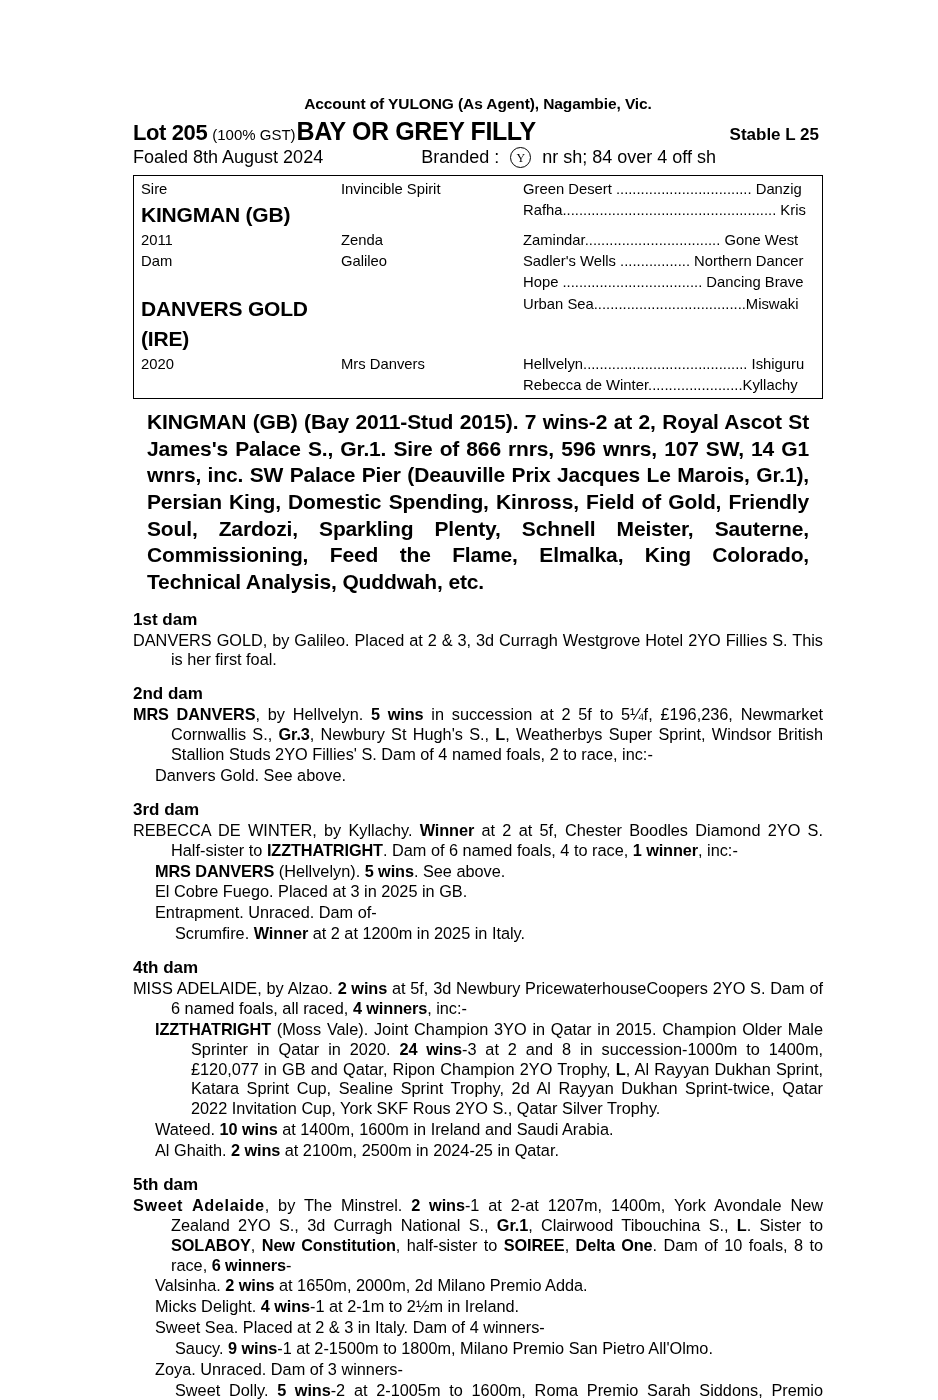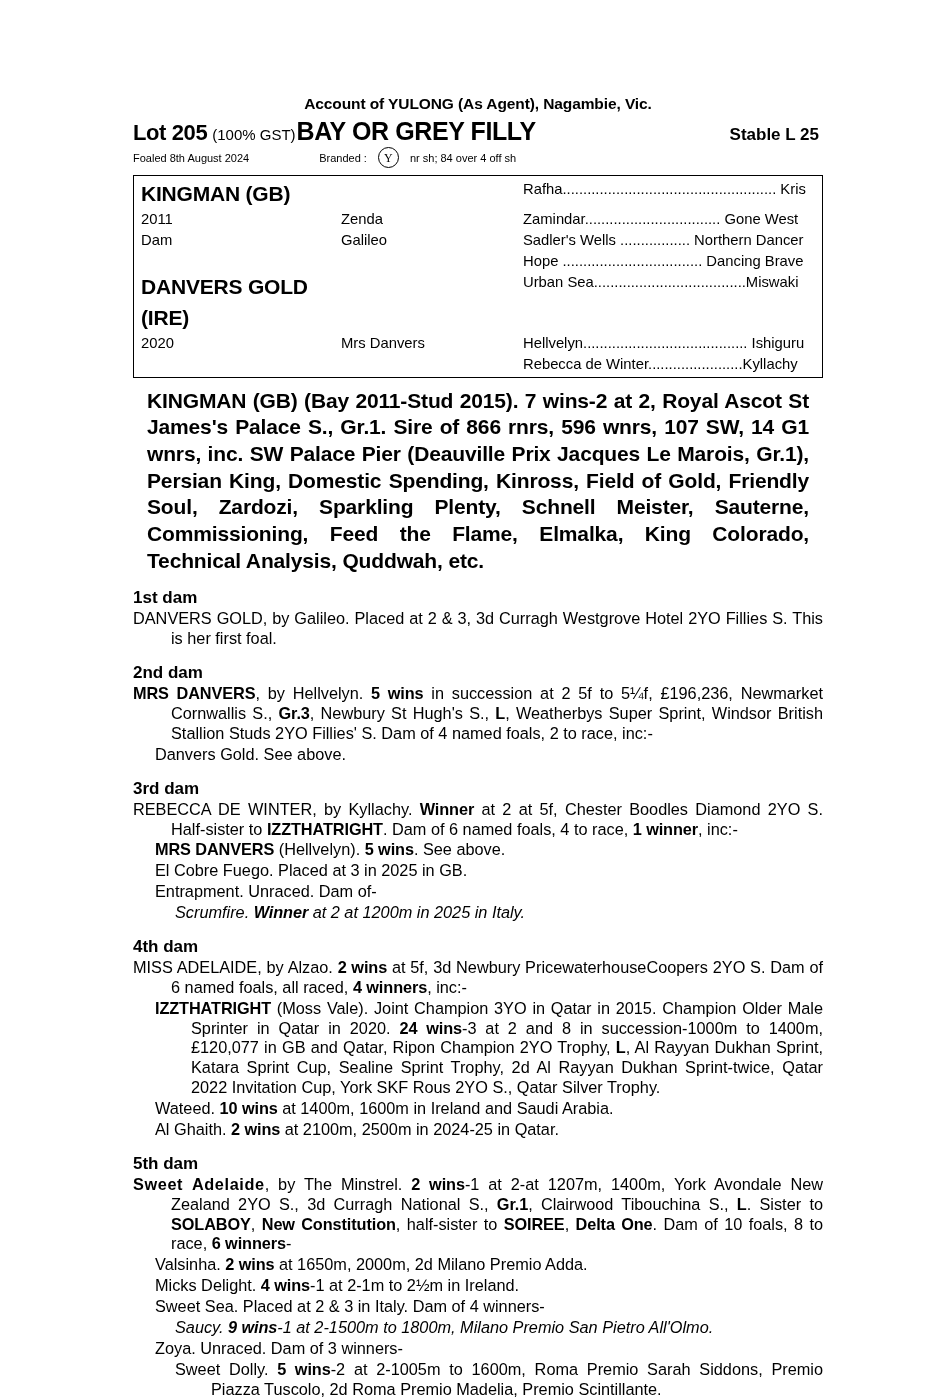--- a/index.html
+++ b/index.html
@@ -58,29 +58,29 @@
   }
   .stable {
     font-weight: bold;
     font-size: 17px;
     margin-left: auto;
     padding-right: 4px;
   }
   .foaled-row {
     display: flex;
     align-items: center;
-    font-size: 11px;
+    font-size: 18px;
     margin-top: 1px;
     margin-bottom: 7px;
   }
   .foaled {
     white-space: nowrap;
   }
   .branded {
-    margin-left: 70px;
+    margin-left: 98px;
     white-space: nowrap;
     display: flex;
     align-items: center;
     gap: 11px;
   }
   .brandmark {
     display: inline-block;
     width: 19px; height: 19px;
     border: 1.4px solid #000;
     border-radius: 50%;
@@ -151,21 +151,21 @@
     margin: 1px 0 0 0;
     padding-left: 0;
     text-indent: 0;
   }
   .hang {
     padding-left: 38px;
     text-indent: -38px;
   }
   .ind1 { padding-left: 22px; text-indent: -0px; }
   .ind1b { padding-left: 58px; text-indent: -36px; }
-  .ind2 { padding-left: 42px; text-indent: 0px; font-style: italic; }
+  .ind2 { padding-left: 42px; text-indent: 0px; }
   .ind2b { padding-left: 78px; text-indent: -36px; }
   .bb { font-weight: bold; letter-spacing: -0.1px;}
   .sp { letter-spacing: 0.6px; }
 </style>
 </head>
 <body>
 
 <div class="page">
   <div class="content">
 
@@ -181,20 +181,25 @@
     <div class="foaled-row">
       <span class="foaled">Foaled 8th August 2024</span>
       <span class="branded">
         <span>Branded :</span>
         <span class="brandmark"></span>
         <span>nr sh; 84 over 4 off sh</span>
       </span>
     </div>
 
     <div class="ped" id="ped">
+        <div class="ped-row">
+          <div class="c1">Sire</div>
+          <div class="c2">Invincible Spirit</div>
+          <div class="c3">Green Desert ................................. Danzig</div>
+        </div>
         <div class="ped-row">
           <div class="c1 big">KINGMAN (GB)</div>
           <div class="c2"></div>
           <div class="c3">Rafha.................................................... Kris</div>
         </div>
         <div class="ped-row">
           <div class="c1">2011</div>
           <div class="c2">Zenda</div>
           <div class="c3">Zamindar................................. Gone West</div>
         </div>

